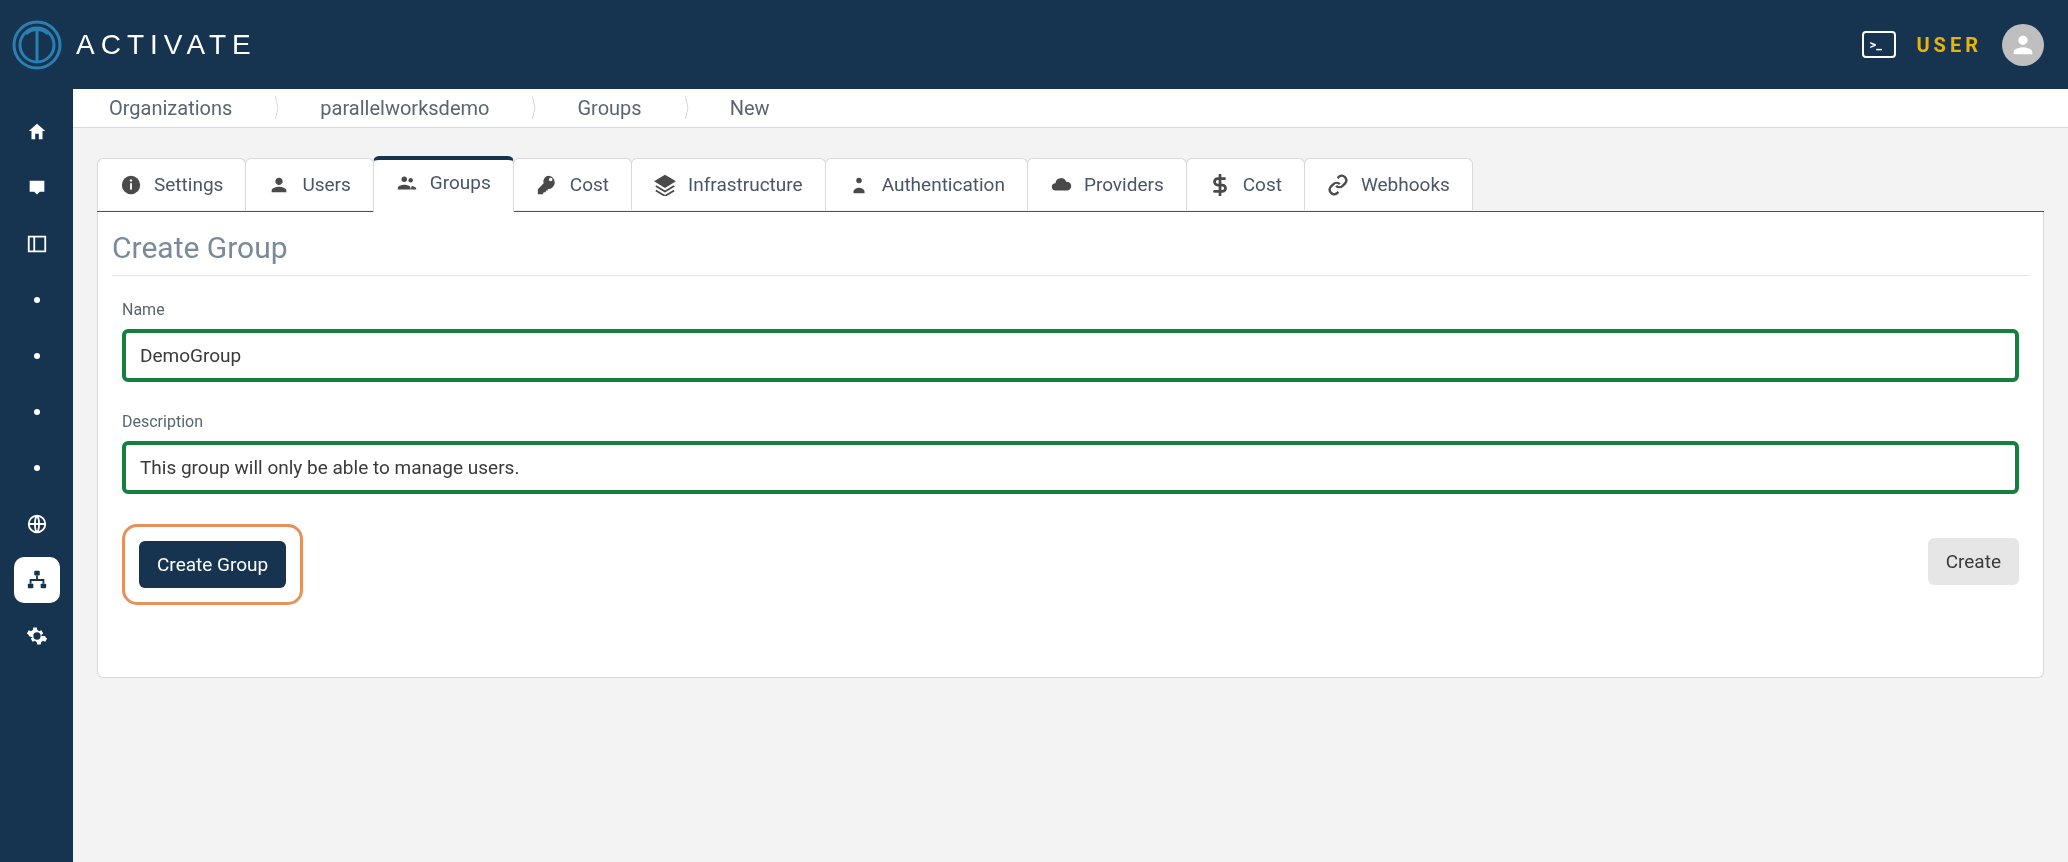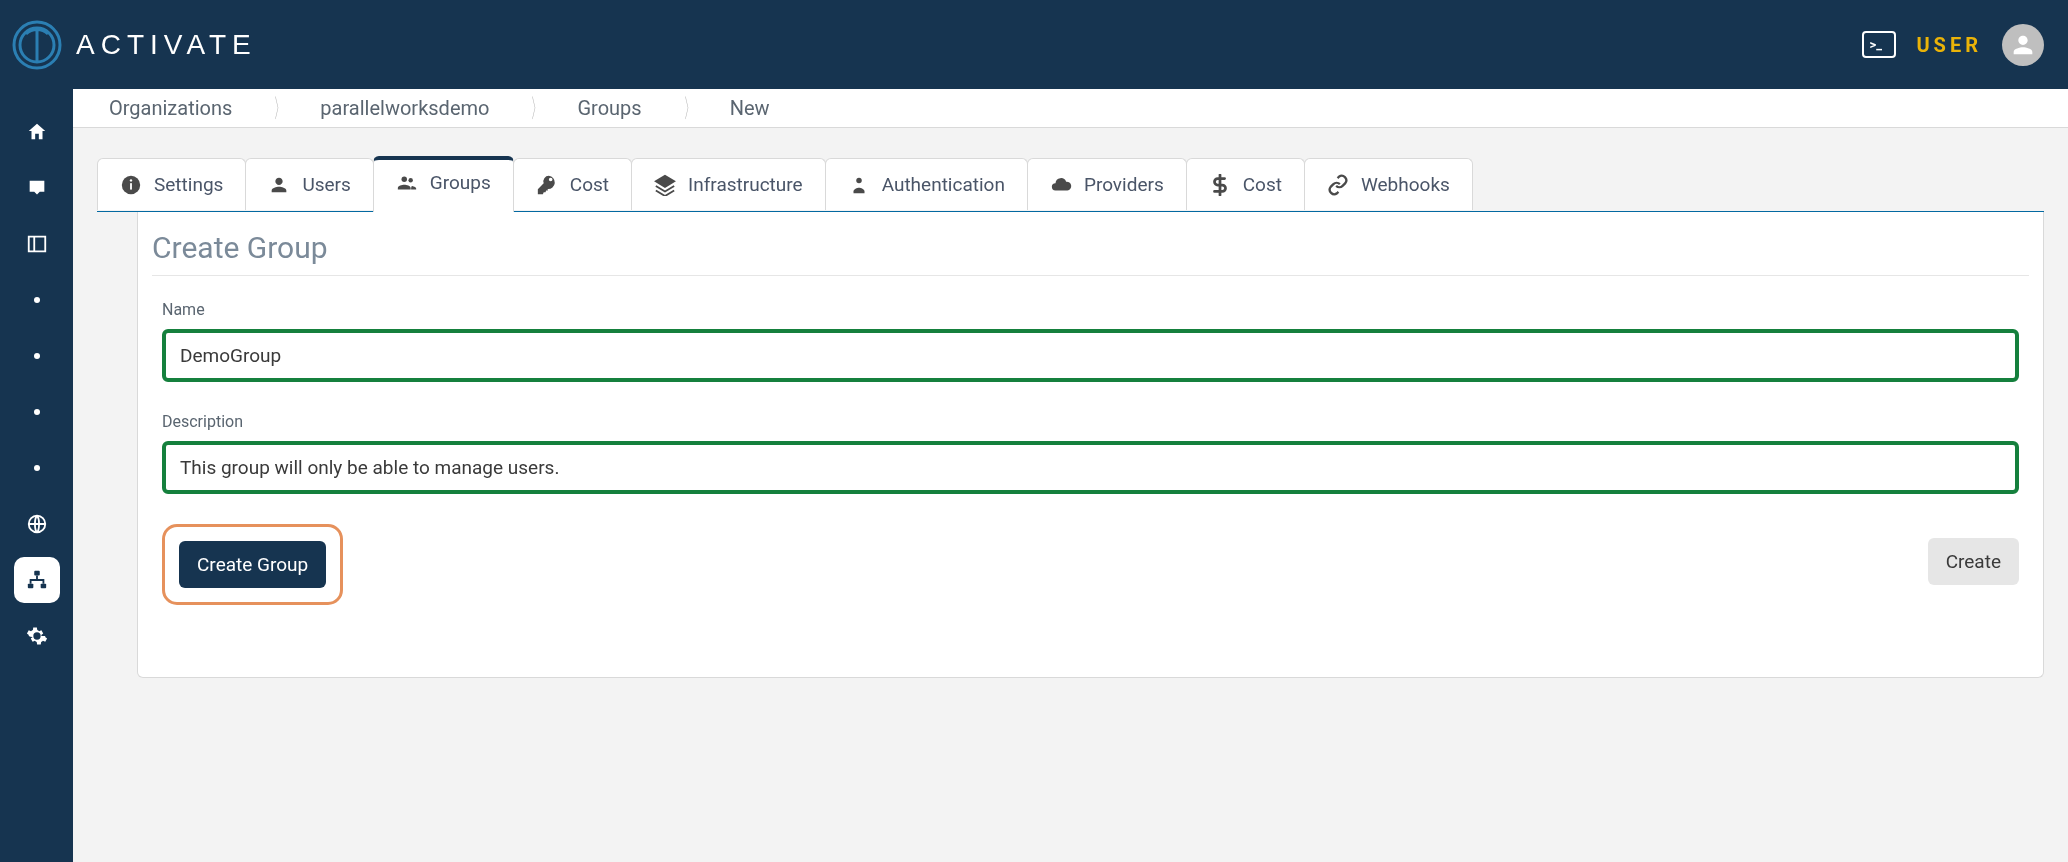--- a/index.html
+++ b/index.html
@@ -168,21 +168,20 @@
       z-index: 2;
     }
     .tab svg { width: 22px; height: 22px; fill: #4a4a4a; }
 
     .panel {
       background: #fff;
       border: 1px solid #d9d9d9;
       border-top: none;
       border-radius: 0 0 6px 6px;
       padding: 18px 14px 72px 14px;
-      margin-left: 40px;
     }
     .panel-title {
       font-size: 30px;
       font-weight: 400;
       color: #7b8a99;
       border-bottom: 1px solid #e6e6e6;
       padding-bottom: 10px;
       margin-bottom: 24px;
     }
     .field { margin: 0 10px 30px 10px; }

